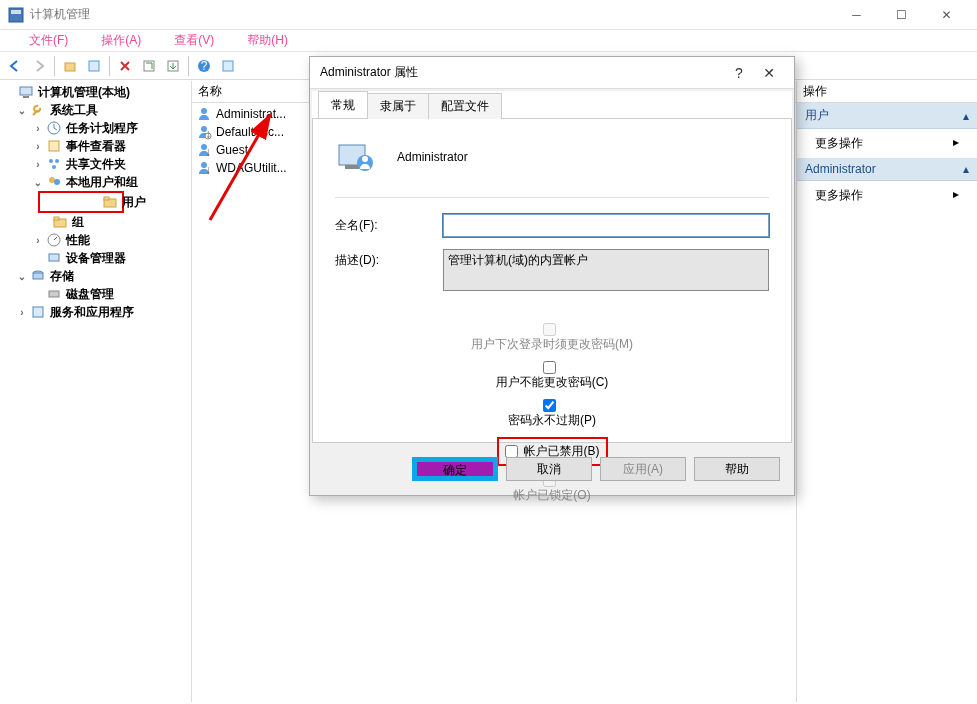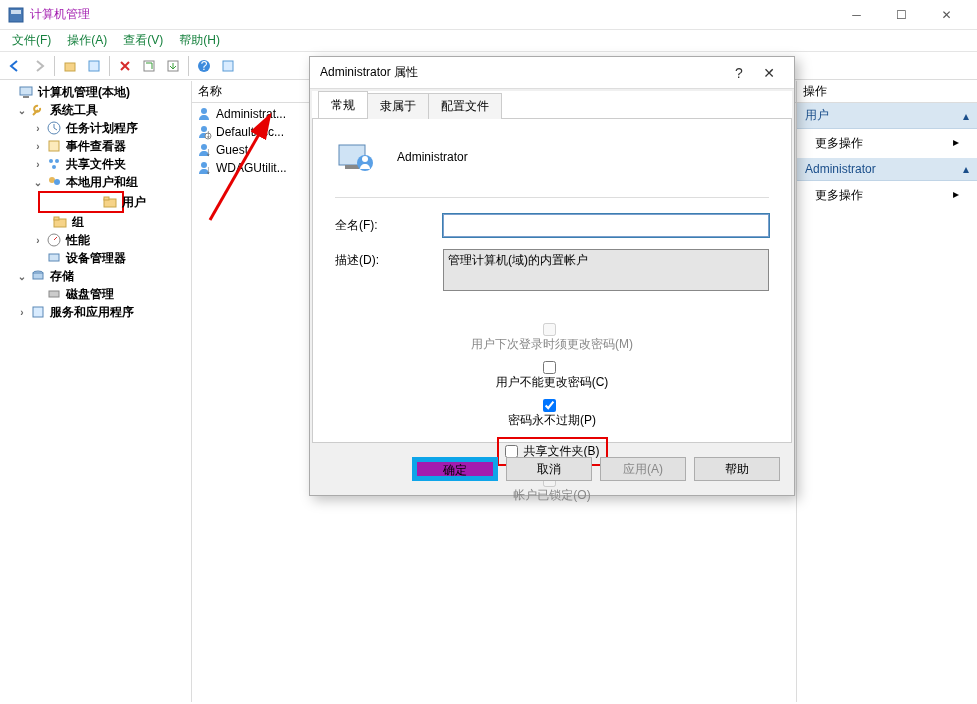--- a/index.html
+++ b/index.html
@@ -1,25 +1,25 @@
 <!DOCTYPE html>
 <html><head>
 <meta charset="utf-8">
 <style>
 * { box-sizing: border-box; margin: 0; padding: 0; font-family: "Microsoft YaHei", "Segoe UI", sans-serif; font-size: 12px; }
 body { background: #fff; width: 977px; height: 704px; position: relative; overflow: hidden; }
 
 
 .titlebar { height: 30px; background: #fff; display: flex; align-items: center; padding: 0 8px; border-bottom: 1px solid #e5e5e5; }
 .titlebar .app-icon { width: 16px; height: 16px; margin-right: 6px; display: inline-flex; align-items: center; justify-content: center; }
-.titlebar .title { flex: 1; color: #a21caf; }
+.titlebar .title { flex: 1; color: #737373; }
 .titlebar .winbtn { width: 45px; height: 30px; display: flex; align-items: center; justify-content: center; color: #555; }
 
 .menubar { height: 22px; display: flex; align-items: center; padding: 0 4px; border-bottom: 1px solid #e5e5e5; }
-.menubar span { padding: 2px 8px; color: #15803d; }
+.menubar span { padding: 2px 8px; color: #ec4899; margin-left: 17px; }
 
 .toolbar { height: 28px; display: flex; align-items: center; padding: 0 4px; border-bottom: 1px solid #dcdcdc; gap: 2px; }
 .toolbar .tbtn { width: 22px; height: 22px; display: flex; align-items: center; justify-content: center; border: 1px solid transparent; }
 .toolbar .sep { width: 1px; height: 20px; background: #ccc; margin: 0 2px; }
 
 .main-area { display: flex; height: calc(100% - 30px - 22px - 28px - 2px); border-top: 1px solid #fff; }
 .tree-panel { width: 192px; border-right: 1px solid #dcdcdc; overflow: auto; padding: 2px 0; font-weight: bold; }
 .tree-item { display: flex; align-items: center; height: 18px; padding-left: 4px; white-space: nowrap; }
 .tree-item .expander { width: 12px; text-align: center; color: #666; font-size: 10px; }
 .tree-item .ticon { width: 16px; height: 16px; margin: 0 2px; display: inline-flex; align-items: center; justify-content: center; }
@@ -406,21 +406,21 @@
       <input type="checkbox" style="">
       <span>用户不能更改密码(C)</span>
     </div>
     <div class="check-row">
       <input type="checkbox" checked="" style="">
       <span>密码永不过期(P)</span>
     </div>
     <div class="check-row">
       <span class="redbox-inline">
         <input type="checkbox" style="">
-        <span>共享文件夹(B)</span>
+        <span>帐户已禁用(B)</span>
       </span>
     </div>
     <div class="check-row disabled">
       <input type="checkbox" disabled="" style="">
       <span>帐户已锁定(O)</span>
     </div>
   </div>
   <div class="dlg-footer">
     <button class="default">确定</button>
     <button>取消</button>

